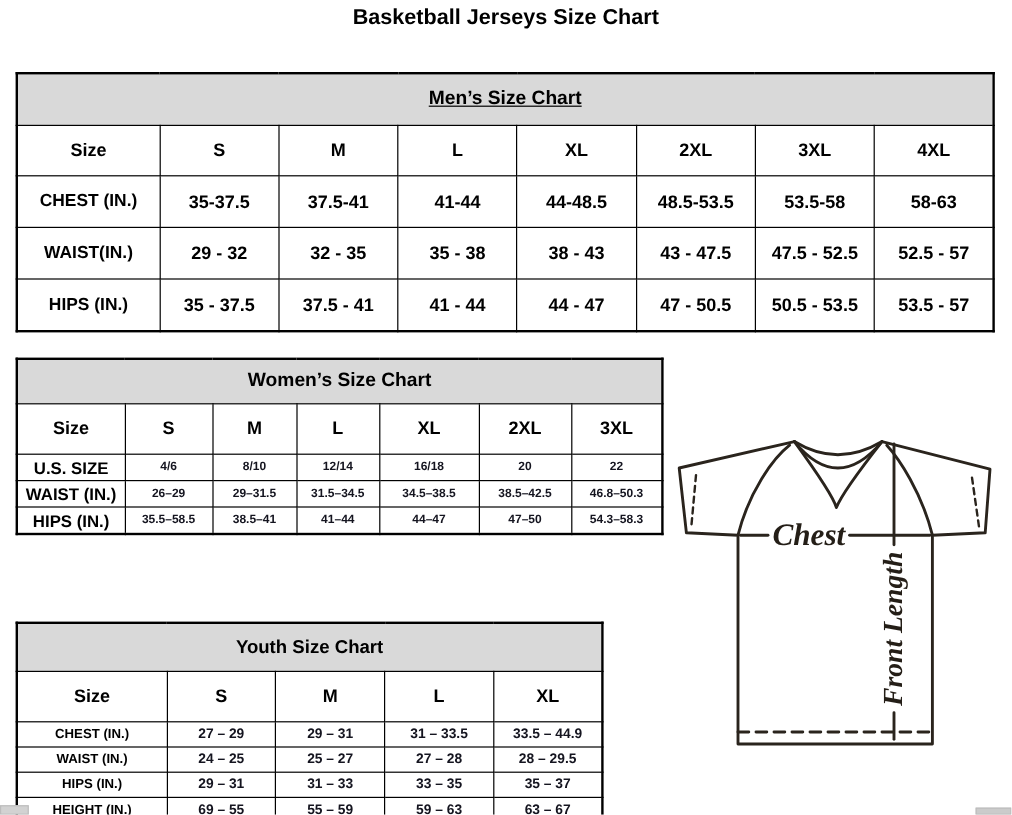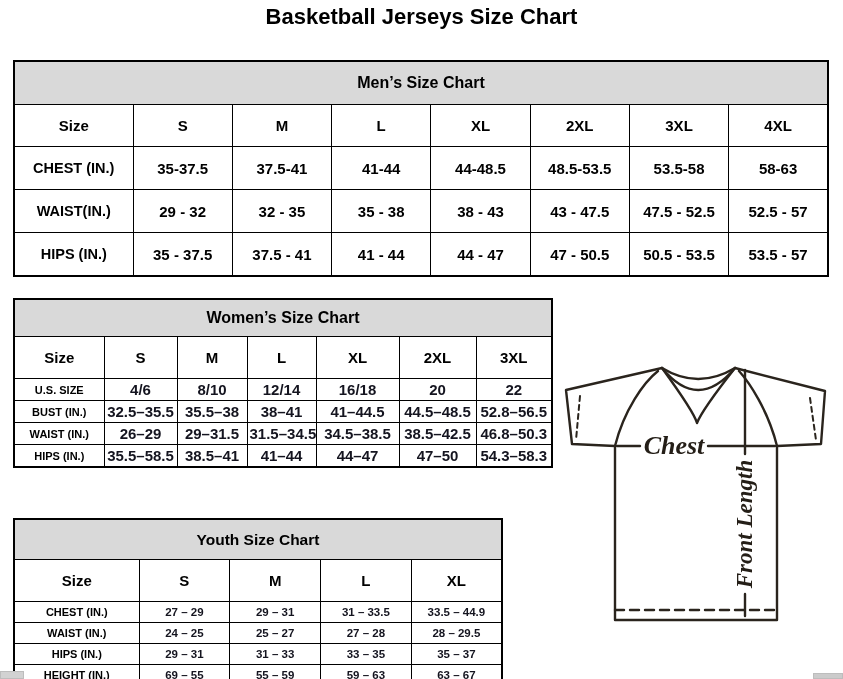--- a/index.html
+++ b/index.html
@@ -2,43 +2,43 @@
 <html><head>
 <meta charset="utf-8">
 <style>
   html,body{margin:0;padding:0;background:#ffffff;}
   .canvas{
     position:relative;width:843px;height:679px;background:#ffffff;overflow:hidden;
     font-family:"Liberation Sans", sans-serif;color:#000;
   }
   .page-title{
     position:absolute;left:0;top:4px;width:843px;text-align:center;
-    font-size:22px;font-weight:bold;margin:0;letter-spacing:0;
+    font-size:18px;font-weight:bold;margin:0;letter-spacing:0;
   }
   table.size-table{
     position:absolute;border-collapse:collapse;table-layout:fixed;
     background:#fff;border:2px solid #000;
   }
   table.size-table th, table.size-table td{
     border:1px solid #000;text-align:center;vertical-align:middle;
     font-weight:bold;padding:0 2px;overflow:hidden;white-space:nowrap;
   }
   th.band{background:#d9d9d9;font-size:16px;border-bottom:1px solid #000;}
   
   table.mens{left:13px;top:60px;width:816px;}
-  .mens th.band{height:42px;}
+  .mens th.band{height:42px;text-decoration:underline;}
   .mens th.colhead{height:41px;font-size:15px;}
   .mens tbody td{height:42px;font-size:15px;}
   .mens td.rowlabel{font-size:14.5px;}
   
   table.womens{left:13px;top:298px;width:540px;}
   .womens th.band{height:36px;}
   .womens th.colhead{height:41px;font-size:15px;}
-  .womens tbody td{height:21px;font-size:15px;color:#14141f;}
-  .womens td.rowlabel{font-size:11px;color:#000;}
+  .womens tbody td{height:21px;font-size:10px;color:#14141f;}
+  .womens td.rowlabel{font-size:14px;color:#000;}
   
   table.youth{left:13px;top:518px;width:490px;padding-left:32px;}
   .youth th.band{height:39px;font-size:15.5px;}
   .youth th.colhead{height:41px;font-size:15px;}
   .youth tbody td{height:20px;font-size:11.5px;color:#14141f;}
   .youth td.rowlabel{font-size:11px;color:#000;}
   
   .jersey-wrap{position:absolute;left:556px;top:358px;width:287px;height:290px;text-align:right;}
   .jersey-wrap svg{display:block;}
   .diagram-text{
@@ -145,29 +145,20 @@
         <tr>
           <td class="rowlabel">U.S. SIZE</td>
           <td class="val">4/6</td>
           <td class="val">8/10</td>
           <td class="val">12/14</td>
           <td class="val">16/18</td>
           <td class="val">20</td>
           <td class="val">22</td>
         </tr>
         <tr>
-          <td class="rowlabel">BUST (IN.)</td>
-          <td class="val">32.5–35.5</td>
-          <td class="val">35.5–38</td>
-          <td class="val">38–41</td>
-          <td class="val">41–44.5</td>
-          <td class="val">44.5–48.5</td>
-          <td class="val">52.8–56.5</td>
-        </tr>
-        <tr>
           <td class="rowlabel">WAIST (IN.)</td>
           <td class="val">26–29</td>
           <td class="val">29–31.5</td>
           <td class="val">31.5–34.5</td>
           <td class="val">34.5–38.5</td>
           <td class="val">38.5–42.5</td>
           <td class="val">46.8–50.3</td>
         </tr>
         <tr>
           <td class="rowlabel">HIPS (IN.)</td>

